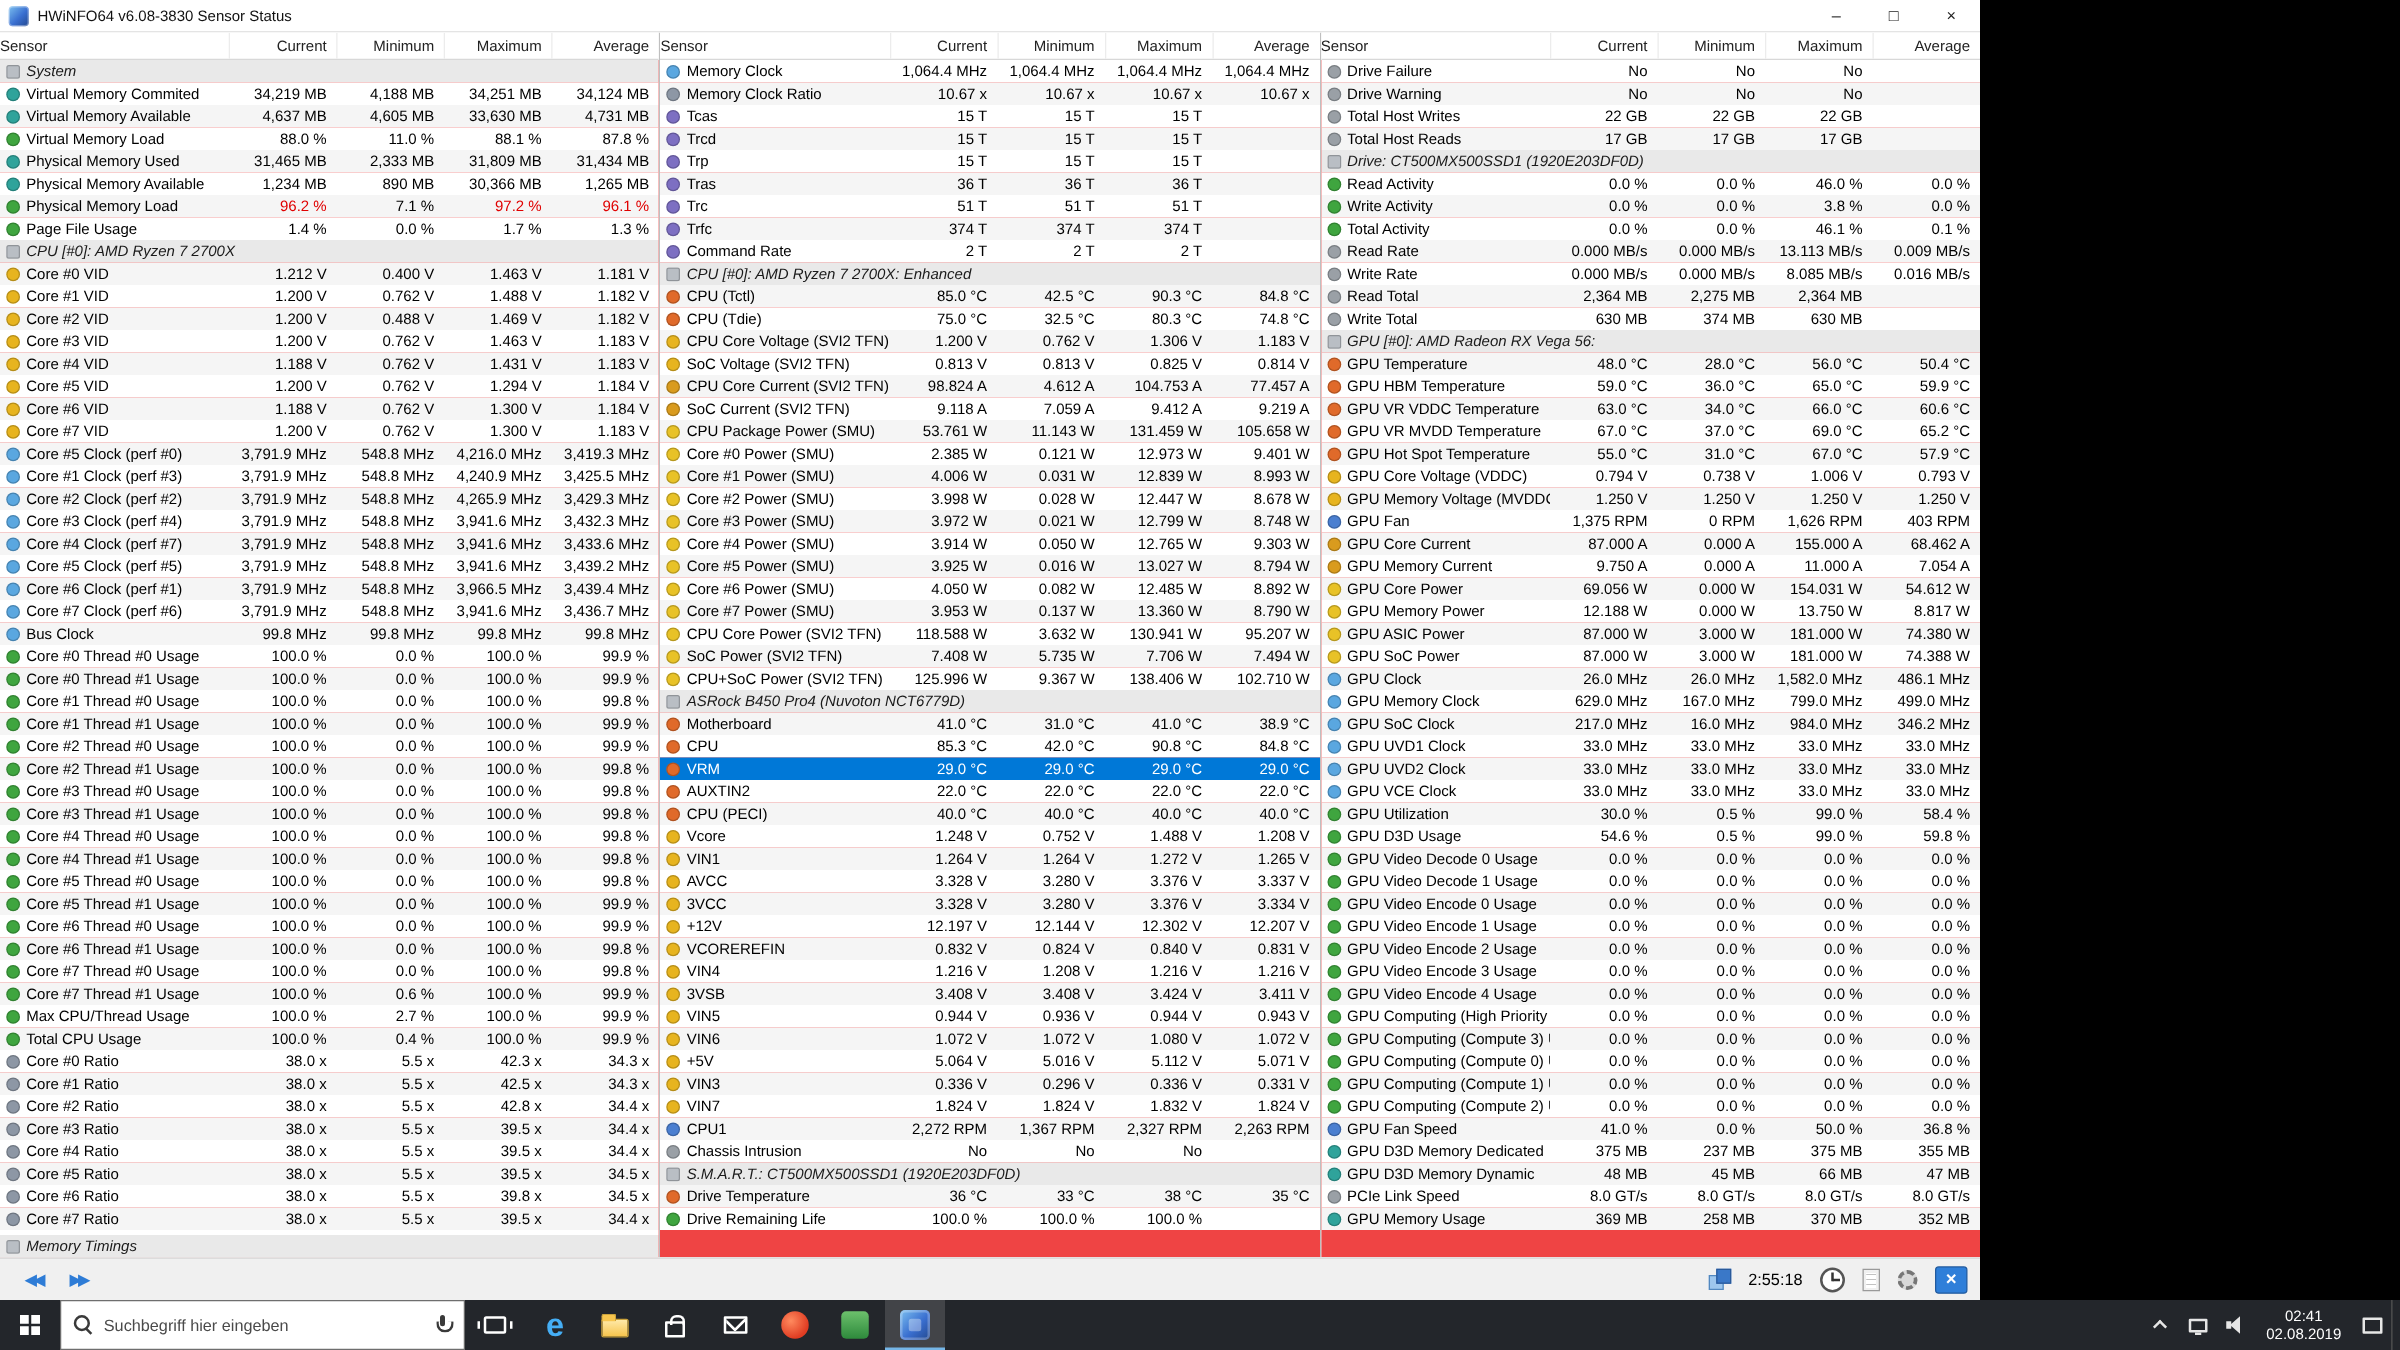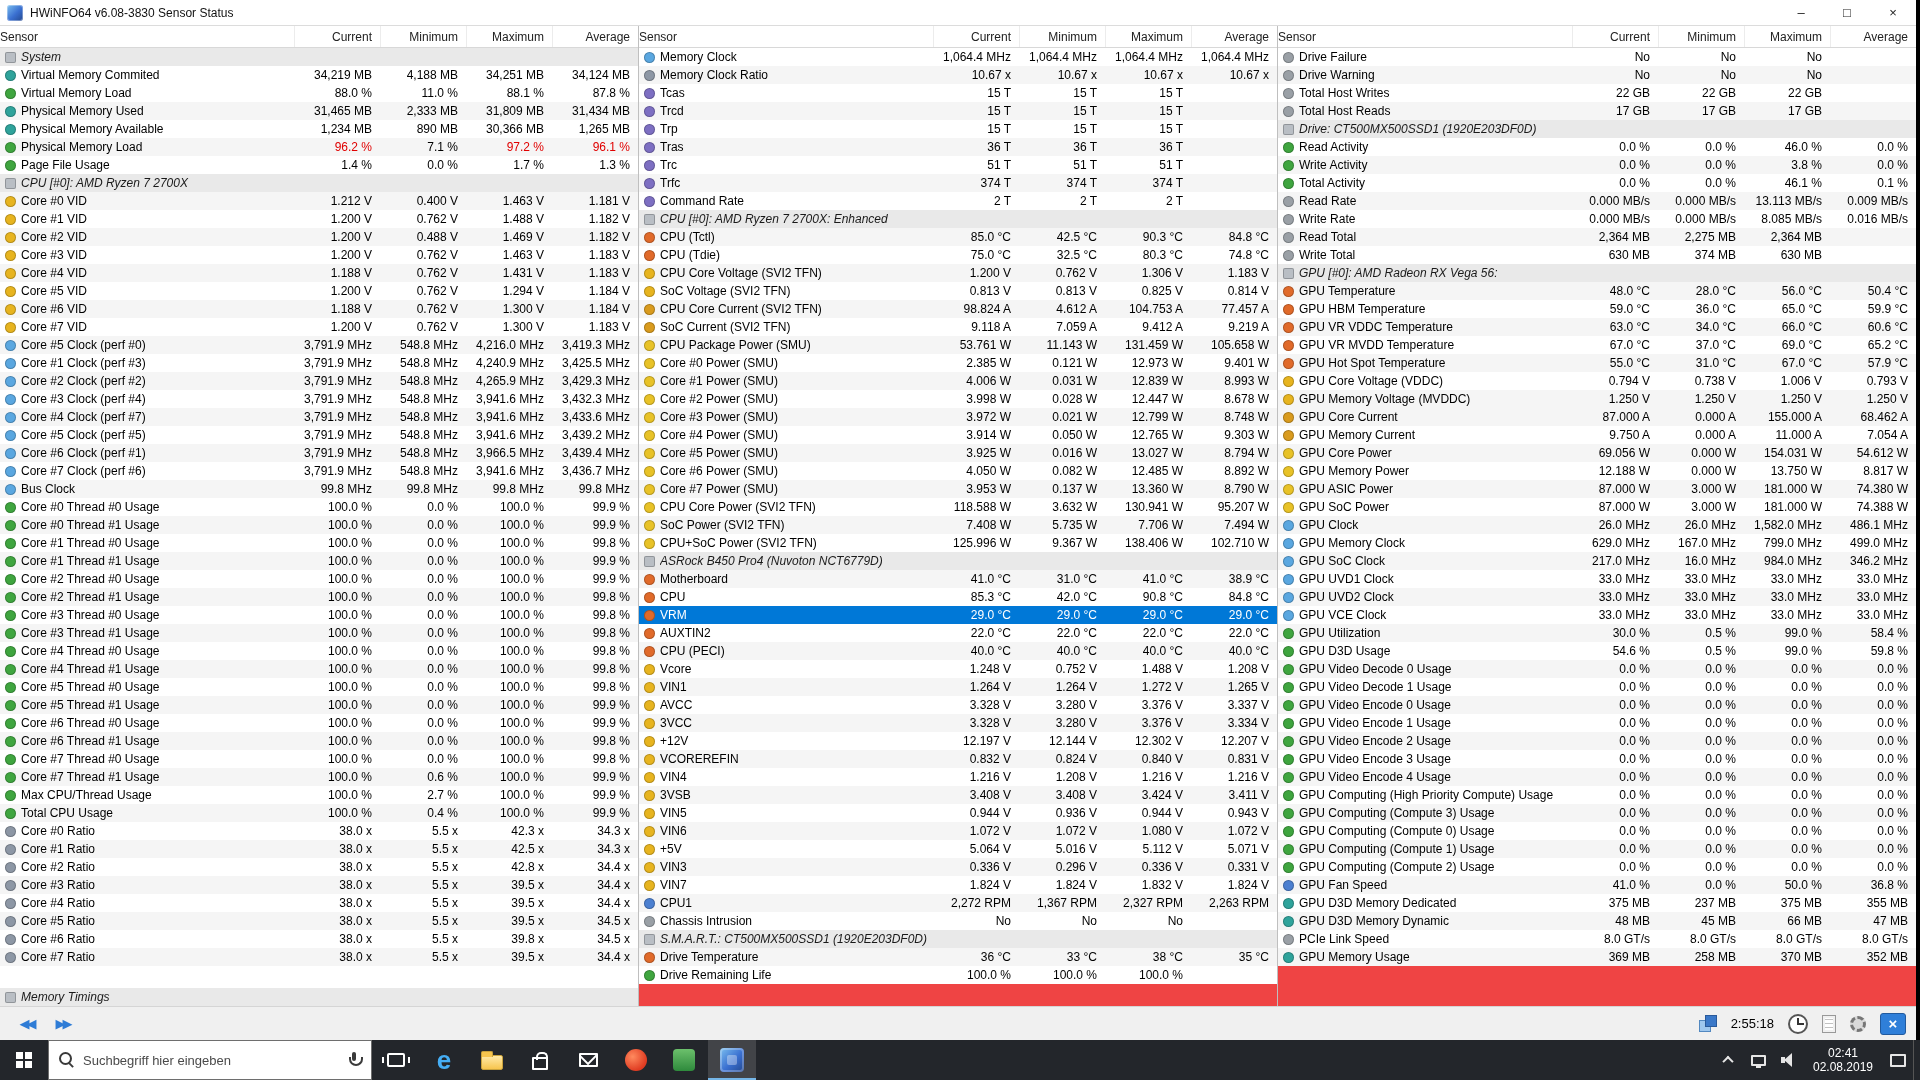--- a/index.html
+++ b/index.html
@@ -1,21 +1,21 @@
 <!DOCTYPE html>
 <html><head>
 <meta charset="utf-8">
 <style>
   * { box-sizing: border-box; margin: 0; padding: 0; }
   html,body { width:1920px; height:1080px; overflow:hidden; background:#000;
     font-family:"Liberation Sans", sans-serif; font-size:12px; color:#000; }
   .screen { position:relative; width:1920px; height:1080px; }
 
   
-  .window { position:absolute; top:0; left:0; width:1916px; height:1040px;
+  .window { position:absolute; top:0; left:0; width:1584px; height:1040px;
     display:flex; flex-direction:column; background:#fff; }
   .titlebar { height:26px; flex:none; background:#fff; display:flex; align-items:center;
     border-bottom:1px solid #dcdcdc; }
   .win-icon { width:16px; height:16px; margin-left:7px; border-radius:3px;
     background:linear-gradient(135deg,#7cc0f0 0%,#3a6fd0 55%,#23488f 100%);
     box-shadow:inset 0 0 0 1px rgba(255,255,255,.35); }
   .title-text { margin-left:7px; font-size:12px; color:#111; }
   .captions { margin-left:auto; display:flex; height:100%; }
   .cap-btn { width:46px; height:100%; display:flex; align-items:center; justify-content:center;
     font-size:13px; color:#222; }
@@ -166,20 +166,28 @@
               <span class="slabel">System</span>
             </div>
             <div class="row">
               <span class="sicon ic-mem"></span>
               <span class="slabel">Virtual Memory Commited</span>
               <span class="sval">34,219 MB</span>
               <span class="sval">4,188 MB</span>
               <span class="sval">34,251 MB</span>
               <span class="sval">34,124 MB</span>
             </div>
+            <div class="row alt">
+              <span class="sicon ic-mem"></span>
+              <span class="slabel">Virtual Memory Available</span>
+              <span class="sval">4,637 MB</span>
+              <span class="sval">4,605 MB</span>
+              <span class="sval">33,630 MB</span>
+              <span class="sval">4,731 MB</span>
+            </div>
             <div class="row">
               <span class="sicon ic-load"></span>
               <span class="slabel">Virtual Memory Load</span>
               <span class="sval">88.0 %</span>
               <span class="sval">11.0 %</span>
               <span class="sval">88.1 %</span>
               <span class="sval">87.8 %</span>
             </div>
             <div class="row alt">
               <span class="sicon ic-mem"></span>
@@ -1136,20 +1144,28 @@
               <span class="sval">1.006 V</span>
               <span class="sval">0.793 V</span>
             </div>
             <div class="row alt">
               <span class="sicon ic-volt"></span>
               <span class="slabel">GPU Memory Voltage (MVDDC)</span>
               <span class="sval">1.250 V</span>
               <span class="sval">1.250 V</span>
               <span class="sval">1.250 V</span>
               <span class="sval">1.250 V</span>
+            </div>
+            <div class="row">
+              <span class="sicon ic-fan"></span>
+              <span class="slabel">GPU Fan</span>
+              <span class="sval">1,375 RPM</span>
+              <span class="sval">0 RPM</span>
+              <span class="sval">1,626 RPM</span>
+              <span class="sval">403 RPM</span>
             </div>
             <div class="row alt">
               <span class="sicon ic-current"></span>
               <span class="slabel">GPU Core Current</span>
               <span class="sval">87.000 A</span>
               <span class="sval">0.000 A</span>
               <span class="sval">155.000 A</span>
               <span class="sval">68.462 A</span>
             </div>
             <div class="row">

